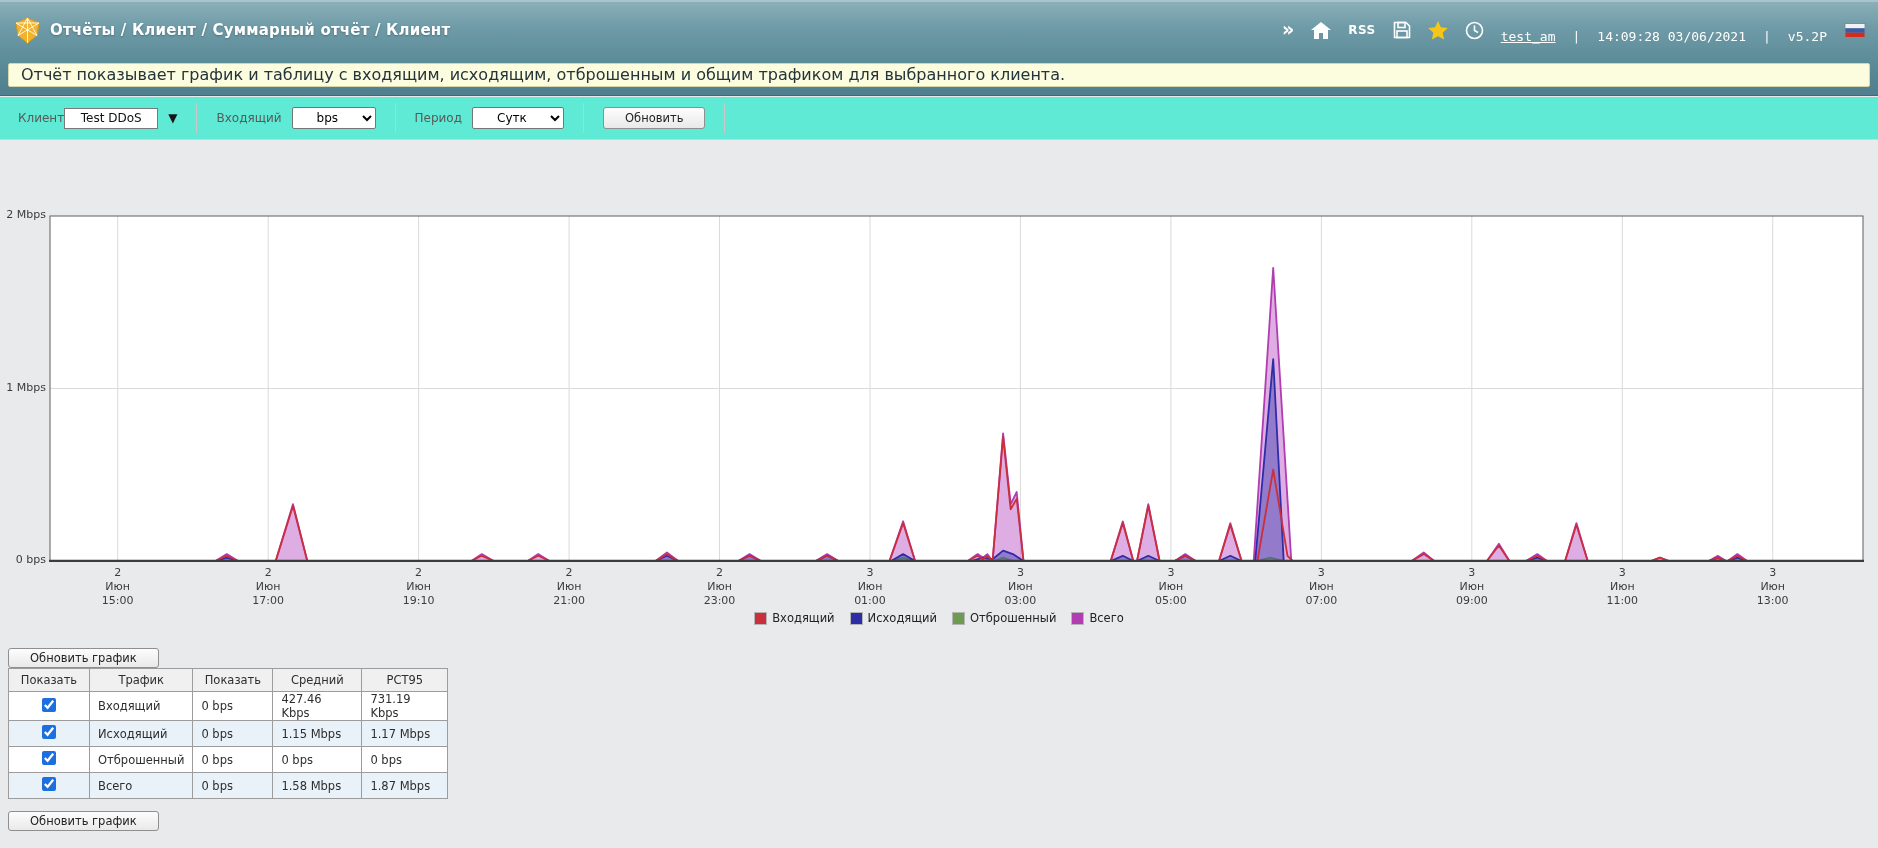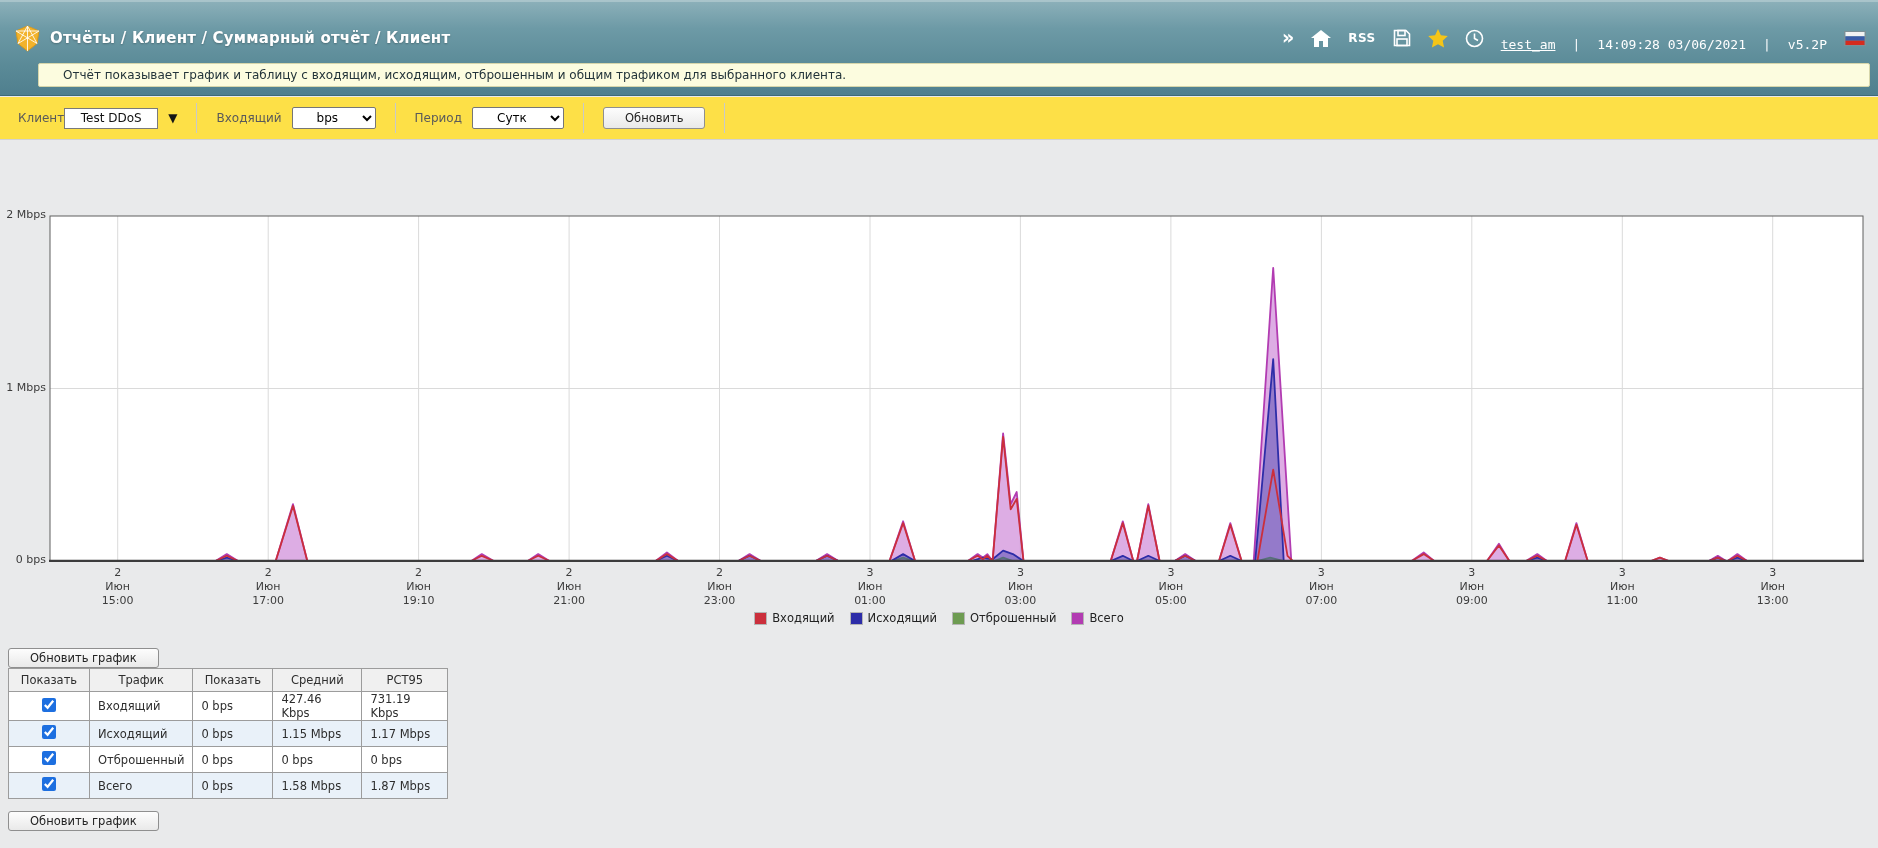--- a/index.html
+++ b/index.html
@@ -3,41 +3,41 @@
 <meta charset="utf-8">
 <style>
   * { box-sizing: border-box; margin: 0; padding: 0; }
   html,body { width:1878px; height:848px; overflow:hidden; }
   body { font-family:"DejaVu Sans", sans-serif; background:#e9eaeb; position:relative; }
 
   
   #top-band { position:absolute; left:0; top:0; width:1878px; height:96px;
     background:linear-gradient(180deg,#8db1ba 0%, #6d9aa6 30%, #5a8a97 70%, #4f7f8e 100%);
     border-bottom:1px solid #3e6b78; box-shadow:inset 0 2px 0 rgba(255,255,255,.25); }
-  #title-row { position:absolute; left:0; top:12px; right:0; height:52px; display:flex; align-items:center; }
+  #title-row { position:absolute; left:0; top:4px; right:0; height:52px; display:flex; align-items:center; }
   #logo { margin-left:14px; width:27px; height:27px; flex:0 0 auto; }
   #page-title { margin-left:9px; color:#ffffff; font-size:15px; font-weight:bold;
     text-shadow:0 1px 2px rgba(0,0,0,.25); letter-spacing:.2px; }
   #toolbar { position:absolute; right:12px; top:0; height:52px; display:flex; align-items:center; gap:17px; color:#fff; }
   .tb-icon { display:flex; align-items:center; justify-content:center; cursor:pointer; }
   #chevrons { font-size:19px; font-weight:bold; line-height:1; padding-bottom:2px; }
   #rss-link { font-size:12px; font-weight:bold; letter-spacing:.5px; cursor:pointer; }
   .mono { font-family:"DejaVu Sans Mono", monospace; font-size:13px;margin-top:12px; }
   #username { text-decoration:underline; cursor:pointer; }
   .sep { opacity:.95; }
   #flag { width:22px; height:15px; border:1px solid #7d8f96; display:block; }
 
   
   #info-bar { position:absolute; left:8px; right:8px; top:63px; height:24px;
     background:#fcfcdf; border:1px solid #d6d6ab; border-radius:2px;
-    font-size:12px; color:#23343a; line-height:22px; padding-left:24px;margin-left:30px; }
+    font-size:16px; color:#23343a; line-height:22px; padding-left:12px; }
 
   
   #filter-bar { position:absolute; left:0; top:97px; width:1878px; height:43px;
-    background:#fde047; border-bottom:1px solid #d2d2d2; display:flex; align-items:center; padding-left:18px; }
+    background:#5eead4; border-bottom:1px solid #d2d2d2; display:flex; align-items:center; padding-left:18px; }
   .flt-label { font-size:12px; color:#5a5a5a; }
   #client-box { width:94px; height:21px; background:#fff; border:1px solid #7a7a7a;
     font-size:12px; color:#111; display:flex; align-items:center; justify-content:center; cursor:pointer; }
   #client-arrow { margin-left:10px; font-size:12px; color:#151515; cursor:pointer; line-height:1; }
   .divider { width:1px; height:30px; background:#c9c9c9; margin:0 19px; }
   select { font-family:"DejaVu Sans", sans-serif; font-size:12px; height:22px; border:1px solid #767676;
     border-radius:2px; background:#fff; margin-left:10px; padding:0 20px; }
   .btn { font-family:"DejaVu Sans", sans-serif; font-size:11.5px; color:#222;
     background:linear-gradient(180deg,#fdfdfd,#e9e9e9); border:1px solid #8f8f8f; border-radius:3px;
     padding:2px 21px; cursor:pointer; }

